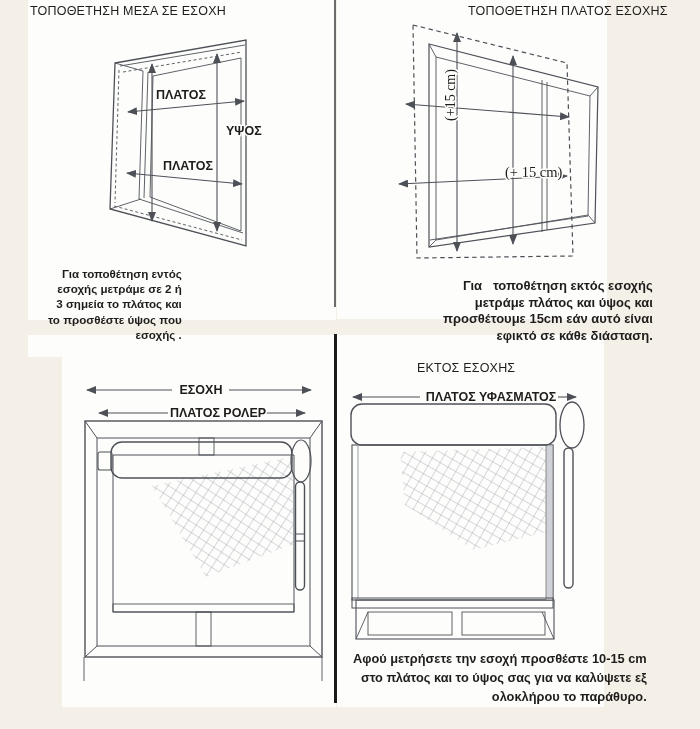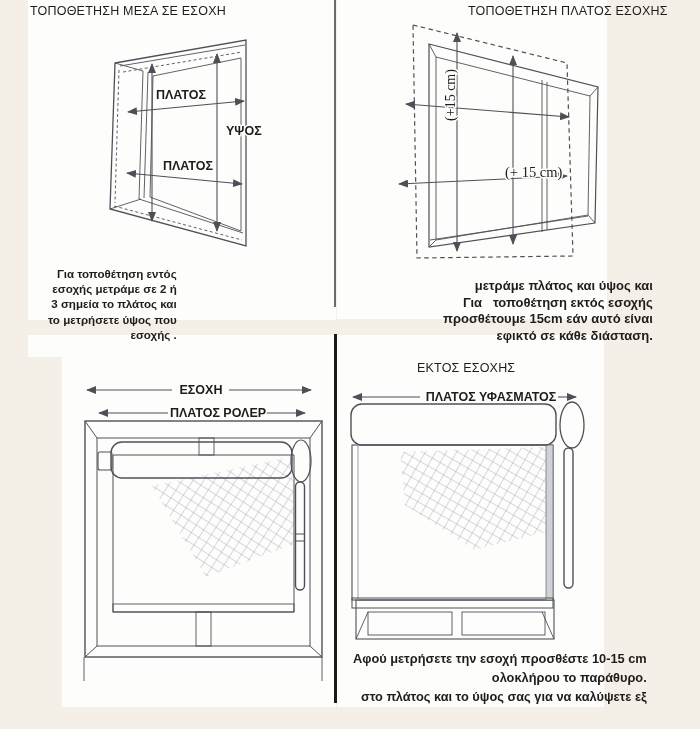--- a/index.html
+++ b/index.html
@@ -182,28 +182,28 @@
   </g>
   <g>
     <rect x="564" y="448" width="9" height="140" rx="4.5" fill="none" class="ln" stroke-width="1.4"></rect>
   </g>
 </svg>
 
 <div class="desc desc-left">
   <span>Για τοποθέτηση εντός</span>
   <span>εσοχής μετράμε σε 2 ή</span>
   <span>3 σημεία το πλάτος και</span>
-  <span>το μετρήσετε ύψος που</span>
+  <span>το προσθέστε ύψος που</span>
   <span>εσοχής .</span>
 </div>
 
 <div class="desc desc-right">
+  <span>Για   τοποθέτηση εκτός εσοχής</span>
   <span>μετράμε πλάτος και ύψος και</span>
-  <span>Για   τοποθέτηση εκτός εσοχής</span>
   <span>προσθέτουμε 15cm εάν αυτό είναι</span>
   <span>εφικτό σε κάθε διάσταση.</span>
 </div>
 
 <div class="desc desc-bottom">
   <span>Αφού μετρήσετε την εσοχή προσθέστε 10-15 cm</span>
+  <span>στο πλάτος και το ύψος σας για να καλύψετε εξ</span>
   <span>ολοκλήρου το παράθυρο.</span>
-  <span>στο πλάτος και το ύψος σας για να καλύψετε εξ</span>
 </div>
 
 </body></html>

